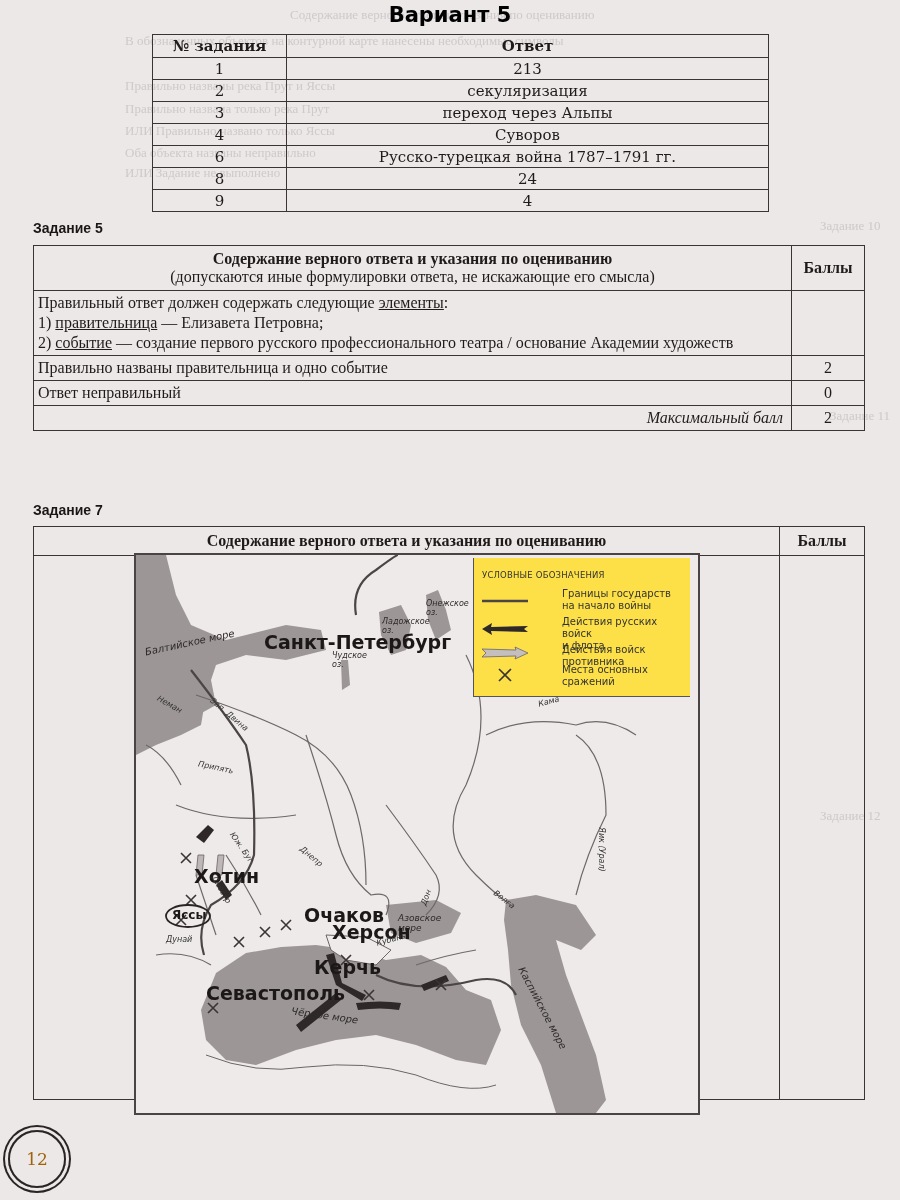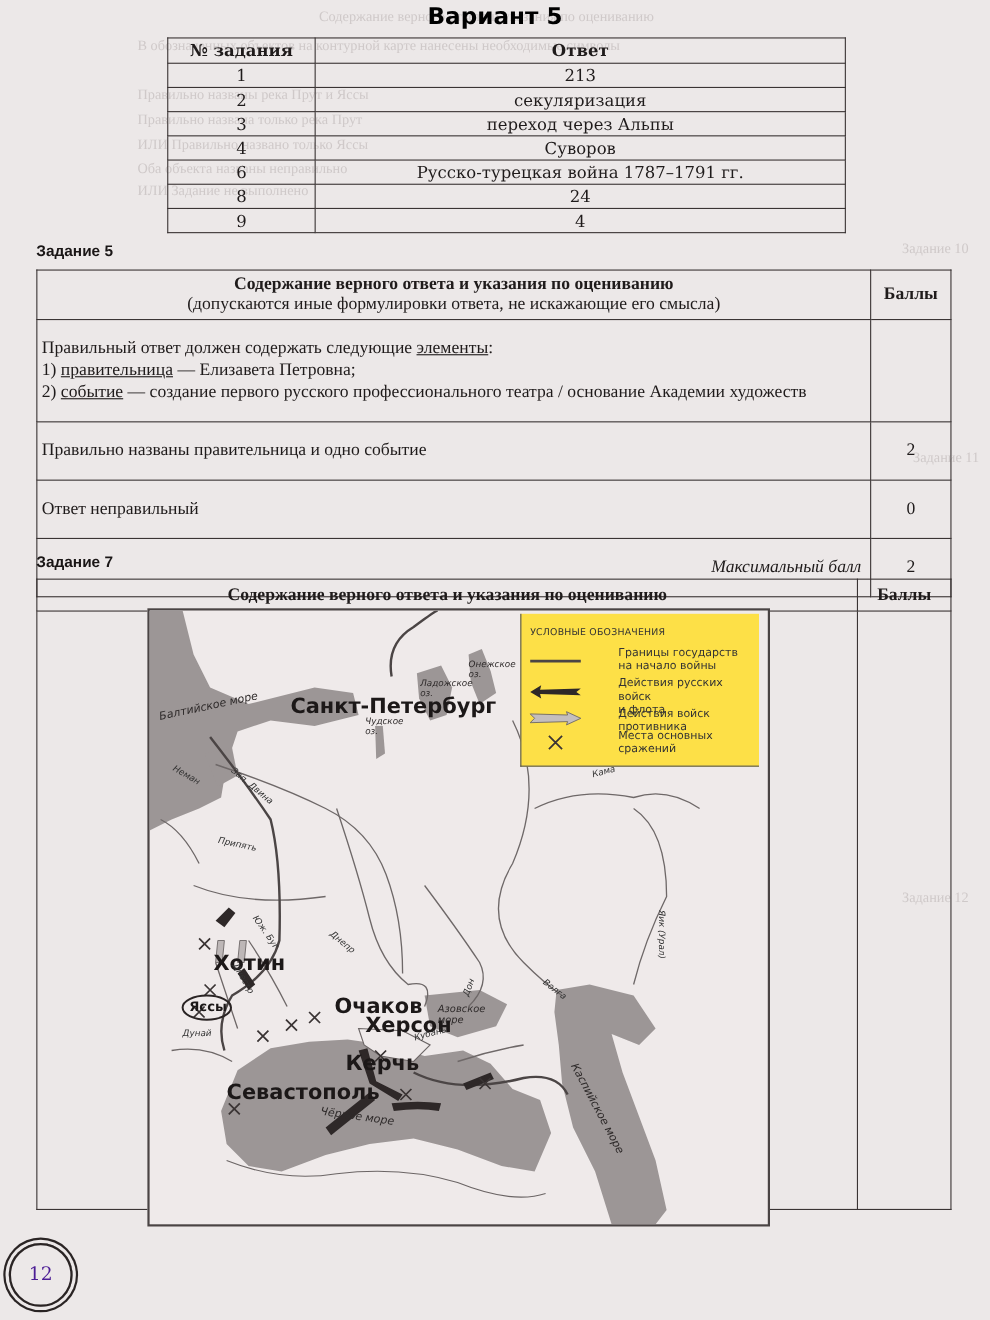--- a/index.html
+++ b/index.html
@@ -23,21 +23,21 @@
   .t1 { left:152px; top:34px; width:617px; font-size:15px; }
   .t1 th { font-weight:bold; height:22px; padding:0; }
   .t1 td { text-align:center; height:21px; padding:0; }
   .t1 .c1 { width:133px; }
   .section-label {
     position:absolute; left:33px; font-family:"Liberation Sans Narrow","Liberation Sans",sans-serif;
     font-weight:bold; font-size:14px; color:#1a1616;
   }
   .t5 { left:33px; top:245px; width:832px; font-family:"Liberation Serif", serif; font-size:16px; }
   .t5 th { font-weight:bold; padding:4px 6px; }
-  .t5 td { padding:16px 4px; vertical-align:top; line-height:20px; }
+  .t5 td { padding:2px 4px; vertical-align:top; line-height:20px; }
   .t5 .pts { width:60px; text-align:center; vertical-align:middle; }
   .u { text-decoration:underline; }
   .max-row td.lbl { text-align:right; font-style:italic; padding-right:8px; }
   .t7 { left:33px; top:526px; width:832px; font-family:"Liberation Serif", serif; font-size:16px; }
   .t7 th { font-weight:bold; padding:3px 6px; height:22px; }
   .t7 td { height:543px; padding:0; }
   .map-wrap {
     position:absolute; left:134px; top:553px; width:562px; height:558px;
     border:2px solid #4a4444; background:#efeaea; overflow:hidden;
   }
@@ -47,21 +47,21 @@
     font-family:"DejaVu Sans", sans-serif; font-size:10px; color:#333;
   }
   .legend .ltitle { position:absolute; left:8px; top:12px; font-size:8.5px; letter-spacing:0.2px; }
   .legend .row { position:absolute; left:0; width:216px; }
   .legend .sym { position:absolute; left:6px; width:50px; height:14px; }
   .legend .txt { position:absolute; left:88px; line-height:12px; font-size:10px; }
   .page-num {
     position:absolute; left:8px; top:1130px; width:54px; height:54px; border-radius:50%;
     border:2.5px solid #2a2424; box-shadow:0 0 0 3px #ece8e8, 0 0 0 5px #2a2424;
     display:flex; align-items:center; justify-content:center;
-    font-size:17px; font-family:"DejaVu Serif", serif; color:#4c1d95;
+    font-size:17px; font-family:"DejaVu Serif", serif; color:#a16207;
   }
   .map-label { position:absolute; font-family:"DejaVu Sans", sans-serif; white-space:nowrap; }
   .city { font-weight:bold; font-size:19px; color:#1c1818; }
   .water { font-style:italic; font-size:10px; color:#2e2a2a; }
   .river { font-style:italic; font-size:8px; color:#333; }
 </style>
 </head>
 <body>
 
 <div class="ghost" style="left:290px;top:4px;">Содержание верного ответа и указания по оцениванию</div>

